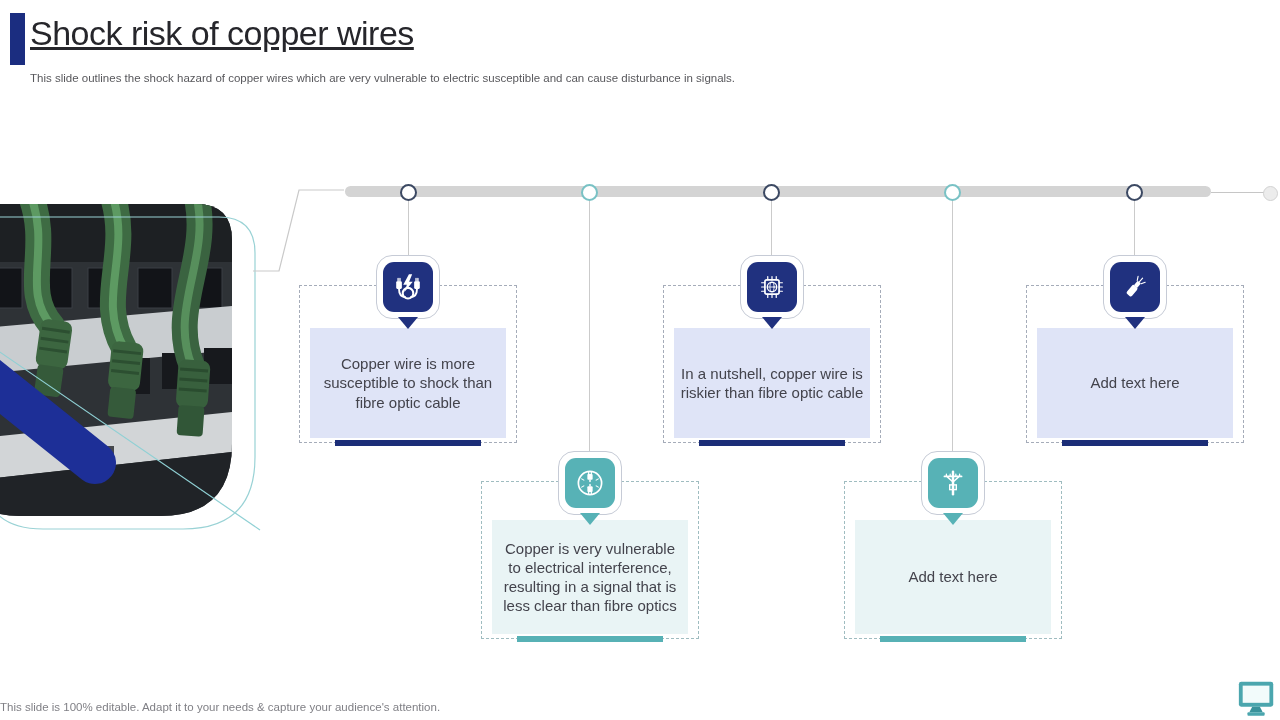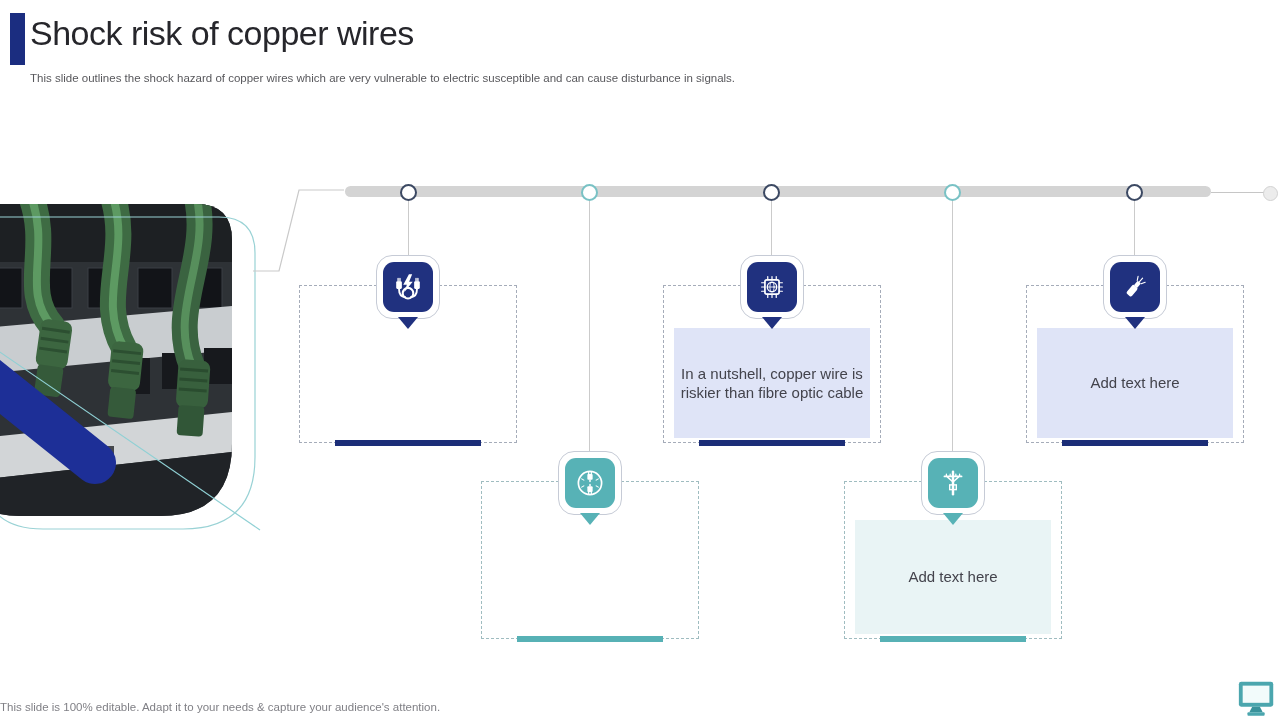--- a/index.html
+++ b/index.html
@@ -4,21 +4,21 @@
 <style>
   html,body{margin:0;padding:0;}
   body{
     width:1280px;height:720px;position:relative;overflow:hidden;
     background:#ffffff;font-family:"Liberation Sans",sans-serif;
   }
   
   .title-bar{position:absolute;left:10px;top:13px;width:15px;height:52px;background:#1b2d80;}
   .slide-title{
     position:absolute;left:30px;top:14px;margin:0;font-size:34px;font-weight:500;
-    color:#26262b;letter-spacing:-0.5px;white-space:nowrap;
+    color:#26262b;letter-spacing:-0.5px;white-space:nowrap;text-decoration:underline;
   }
   .slide-subtitle{
     position:absolute;left:30px;top:72px;margin:0;font-size:11.5px;color:#58585c;white-space:nowrap;
   }
   
   .track{position:absolute;left:345px;top:186px;width:866px;height:11px;border-radius:6px;background:#d4d4d4;}
   .track-ext{position:absolute;left:1211px;top:192px;width:55px;height:1px;background:#c6c6c6;}
   .track-end-dot{position:absolute;left:1263px;top:186px;width:13px;height:13px;border-radius:50%;background:#ececec;border:1px solid #d2d2d2;}
   .node{position:absolute;top:184px;width:13px;height:13px;border-radius:50%;background:#fff;border:2px solid #3c4963;}
   .node.teal{border-color:#79c2c5;}
@@ -164,39 +164,45 @@
           <path d="M27.5 20 C27.5 27 23.5 28.5 21 28.8" stroke-width="2"></path>
           <circle cx="18" cy="24.5" r="5.6" stroke-width="2.2"></circle>
         </g>
         <rect x="5.5" y="12" width="6" height="8" rx="1.2" fill="#fff"></rect>
         <rect x="24.5" y="12" width="6" height="8" rx="1.2" fill="#fff"></rect>
         <polygon points="19,4.5 13,15.5 16.8,15.5 14,23.5 23,12.5 19.2,12.5 22.4,4.5" fill="#fff"></polygon>
       </svg>
     </div>
     <div class="pointer"></div>
   </div>
+  <div class="fill">
+    <p>Copper wire is more susceptible to shock than fibre optic cable</p>
+  </div>
   <div class="accent"></div>
 </div>
 
 <div class="card bottom-row" style="left:481px">
   <div class="pod teal">
     <div class="inner">
       <svg width="34" height="34" viewBox="0 0 36 36">
         <g stroke="#fff" fill="none" stroke-linecap="round">
           <circle cx="18" cy="18" r="12.3" stroke-width="1.8"></circle>
           <path d="M16.6 8.5 V6.2 M19.4 8.5 V6.2" stroke-width="1.3"></path>
           <path d="M16.6 27.5 V29.8 M19.4 27.5 V29.8" stroke-width="1.3"></path>
           <path d="M18 14.8 V16.4 M18 21.2 V19.6" stroke-width="1.6"></path>
           <path d="M11.5 15 L9.2 13.6 M24.5 15 L26.8 13.6 M11.5 21 L9.2 22.4 M24.5 21 L26.8 22.4" stroke-width="1.1"></path>
         </g>
         <rect x="15.2" y="8.5" width="5.6" height="6" rx="1" fill="#fff"></rect>
         <rect x="15.2" y="21.5" width="5.6" height="6" rx="1" fill="#fff"></rect>
       </svg>
     </div>
     <div class="pointer"></div>
+  </div>
+  <div class="fill">
+    <p>Copper is very vulnerable to electrical interference, resulting in a signal that is less clear than fibre optics</p>
   </div>
   <div class="accent"></div>
 </div>
 
 <div class="card top-row" style="left:663px">
   <div class="pod">
     <div class="inner">
       <svg width="34" height="34" viewBox="0 0 36 36">
         <g stroke="#fff" fill="none" stroke-linecap="round">
           <rect x="10.5" y="10.5" width="15" height="15" rx="2" stroke-width="1.8"></rect>

